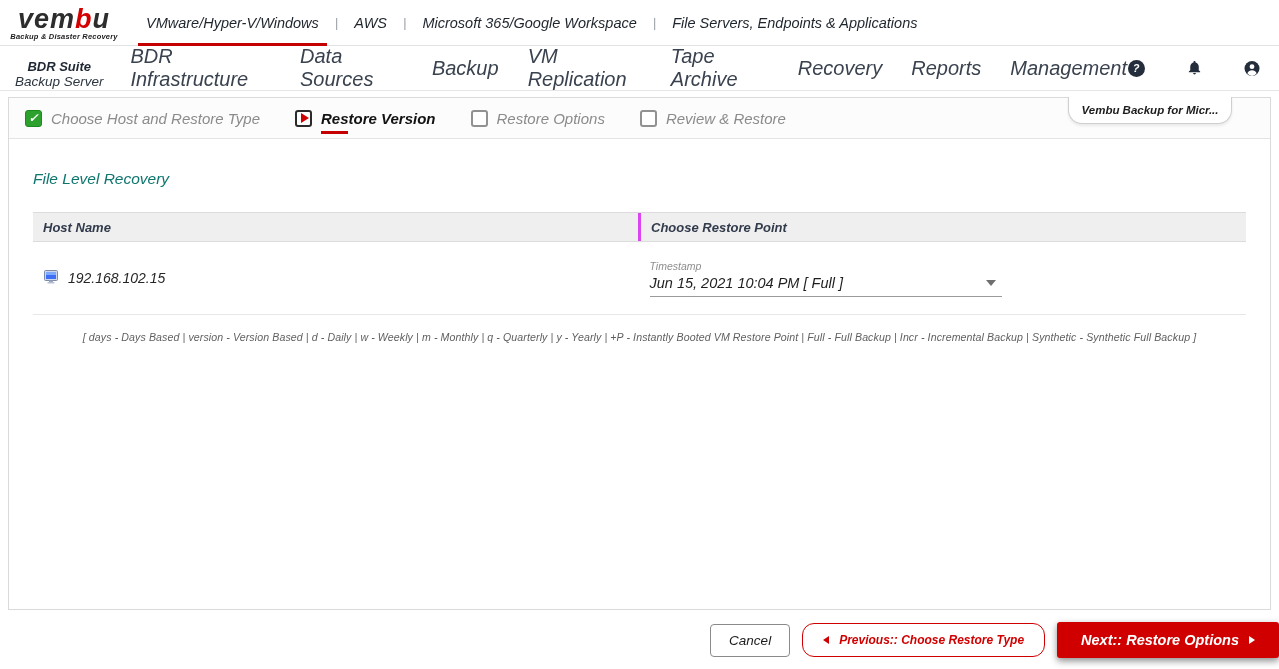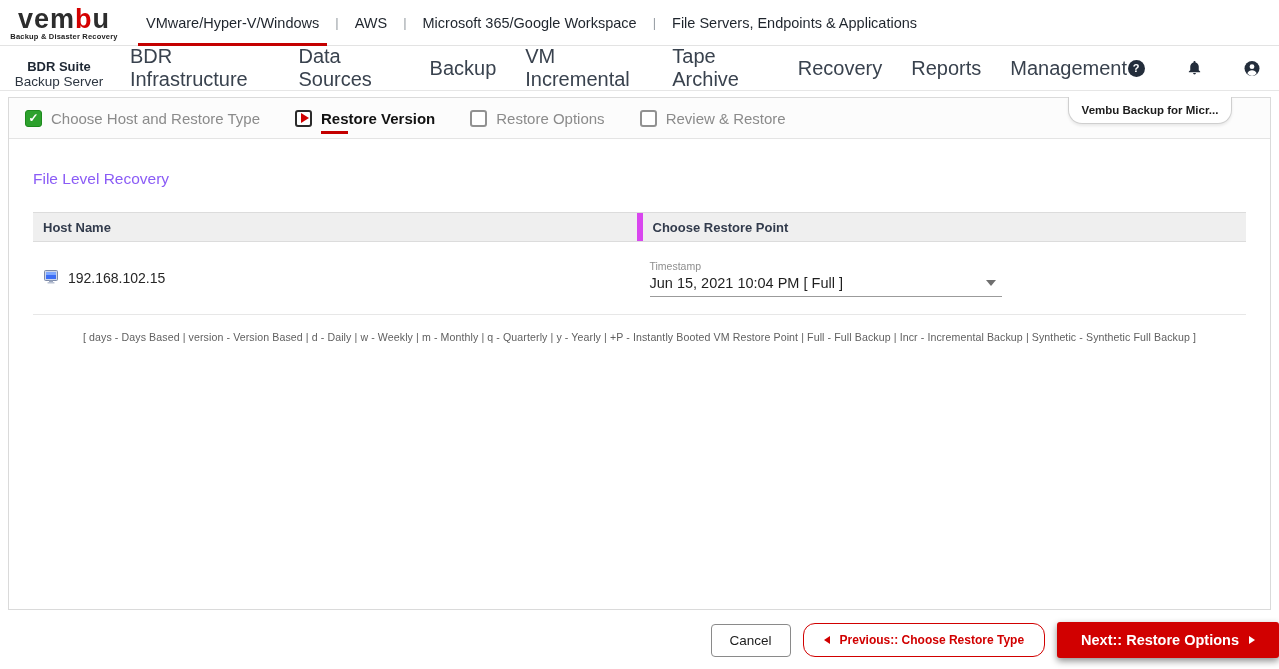--- a/index.html
+++ b/index.html
@@ -1,18 +1,18 @@
 <!DOCTYPE html>
 <html><head>
 <meta charset="utf-8">
 <style>
   * { margin:0; padding:0; box-sizing:border-box; }
   html,body { background:#fff; }
   body { font-family:"Liberation Sans", sans-serif; color:#222; }
-  .page { position:relative; width:1279px; height:669px; background:#fff; overflow:hidden; }
+  .page { position:relative; width:1279px; height:669px; background:#fff; overflow:hidden;font-style:italic; }
 
   
   .topbar { height:46px; border-bottom:1px solid #e3e3e3; display:flex; align-items:stretch; }
   .logo { width:128px; display:flex; flex-direction:column; justify-content:center; align-items:center; padding-top:2px; }
   .logo-word { font-size:27px; font-weight:bold; letter-spacing:1px; color:#2d2d2d; line-height:24px; }
   .logo-word .accent { color:#d40000; }
   .logo-tagline { font-size:7.5px; font-weight:bold; color:#1c1c1c; letter-spacing:.2px; margin-top:1px; }
   .topnav { display:flex; align-items:stretch; margin-left:16px; }
   .topnav-item { position:relative; display:flex; align-items:center; font-size:14.5px; color:#1f252d; padding:0 2px; cursor:pointer; }
   .topnav-item.active::after { content:""; position:absolute; left:-6px; right:-6px; bottom:-1px; height:3px; background:#c40000; }
@@ -40,26 +40,26 @@
   .stepbox.done { background:#2da12d; border:1px solid #1d8a1d; color:#fff; font-size:12px; font-weight:bold; }
   .stepbox.play { background:#fff; border:2px solid #2b2b2b; }
   .play-tri { width:0; height:0; border-left:8px solid #d10000; border-top:5px solid transparent; border-bottom:5px solid transparent; margin-left:2px; }
   .stepbox.empty { background:#fff; border:2px solid #919191; }
 
   .corner-tab { position:absolute; top:-1px; right:38px; width:164px; height:27px; background:#fff;
     border:1px solid #cfcfcf; border-top:none; border-radius:0 0 14px 14px;
     box-shadow:0 2px 3px rgba(0,0,0,0.08); display:flex; align-items:center; justify-content:center;
     font-size:11.5px; font-weight:bold; color:#1c1c1c; }
 
-  .content-title { margin:31px 0 0 24px; font-size:15.5px; color:#8b5cf6; }
+  .content-title { margin:31px 0 0 24px; font-size:15.5px; color:#0f766e; }
 
   .table { margin:24px 24px 0 24px; }
   .thead { display:flex; background:#efefef; border-top:1px solid #dcdcdc; border-bottom:1px solid #dcdcdc; height:30px; }
   .th { flex:1; display:flex; align-items:center; font-size:13px; font-weight:bold; color:#323b4c; padding-left:10px; }
-  .th + .th { border-left:6px solid #d946ef; }
+  .th + .th { border-left:3px solid #d946ef; }
   .trow { display:flex; border-bottom:1px solid #e7e7e7; min-height:73px; }
   .td { flex:1; display:flex; align-items:center; padding-left:10px; }
   .host-cell { gap:9px; font-size:14px; color:#262626; }
   .restore-cell { align-items:center; }
   .select-field { width:352px; cursor:pointer; }
   .select-label { font-size:10.5px; color:#8e8e8e; margin-bottom:3px; }
   .select-value-row { display:flex; align-items:center; justify-content:space-between; border-bottom:1px solid #9b9b9b; padding-bottom:5px; }
   .select-value { font-size:14.5px; color:#1f1f1f; }
   .caret-down { width:0; height:0; border-left:5px solid transparent; border-right:5px solid transparent; border-top:6px solid #6f6f6f; margin-right:6px; }
 
@@ -97,21 +97,21 @@
 
   <div class="prodbar">
     <div class="prodname">
       <div class="suite">BDR Suite</div>
       <div class="server">Backup Server</div>
     </div>
     <div class="prodmenu">
       <div class="prodmenu-item">BDR Infrastructure</div>
       <div class="prodmenu-item">Data Sources</div>
       <div class="prodmenu-item">Backup</div>
-      <div class="prodmenu-item">VM Incremental</div>
+      <div class="prodmenu-item">VM Replication</div>
       <div class="prodmenu-item">Tape Archive</div>
       <div class="prodmenu-item">Recovery</div>
       <div class="prodmenu-item">Reports</div>
       <div class="prodmenu-item">Management</div>
     </div>
     <div class="prodbar-icons">
       <div class="iconbtn">
         <div class="help-circle">?</div>
       </div>
       <div class="iconbtn">

